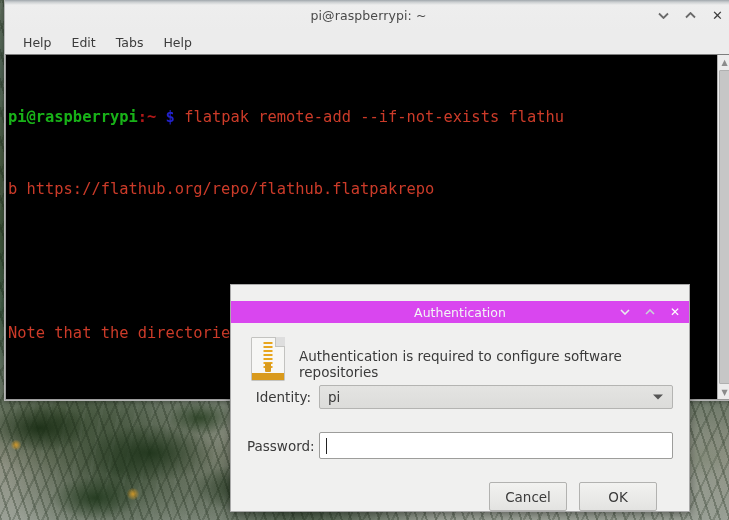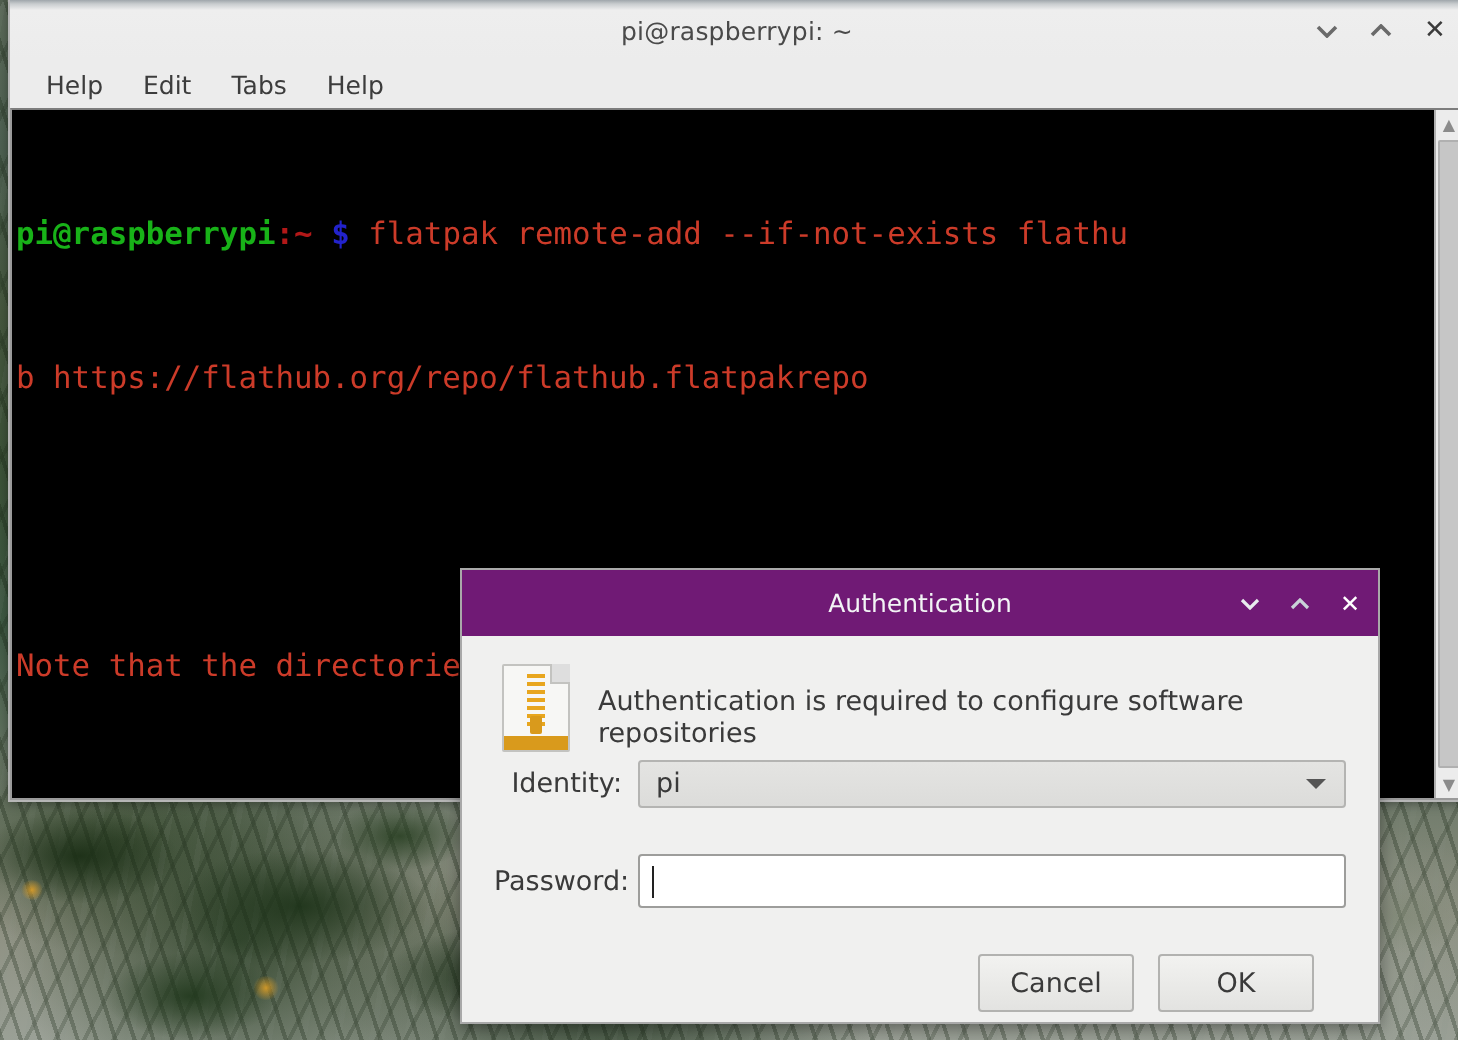--- a/index.html
+++ b/index.html
@@ -178,26 +178,27 @@
     left: 230px; top: 284px;
     width: 460px;
     height: 228px;
     background: #f0f0ef;
     border: 1px solid #a9a9a9;
     box-shadow: 0 2px 8px rgba(0,0,0,0.4);
     display: flex;
     flex-direction: column;
   }
   .dlg-titlebar {
-    height: 33px;
-    background: #701a75;
+    height: 22px;
+    background: #d946ef;
     display: flex;
     align-items: center;
     position: relative;
     flex: none;
+    margin-top: 16px;
   }
   .dlg-title {
     flex: 1;
     text-align: center;
     font-size: 12.5px;
     color: #f2f4f5;
   }
   .dlg-buttons {
     position: absolute;
     right: 8px; top: 0; bottom: 0;

